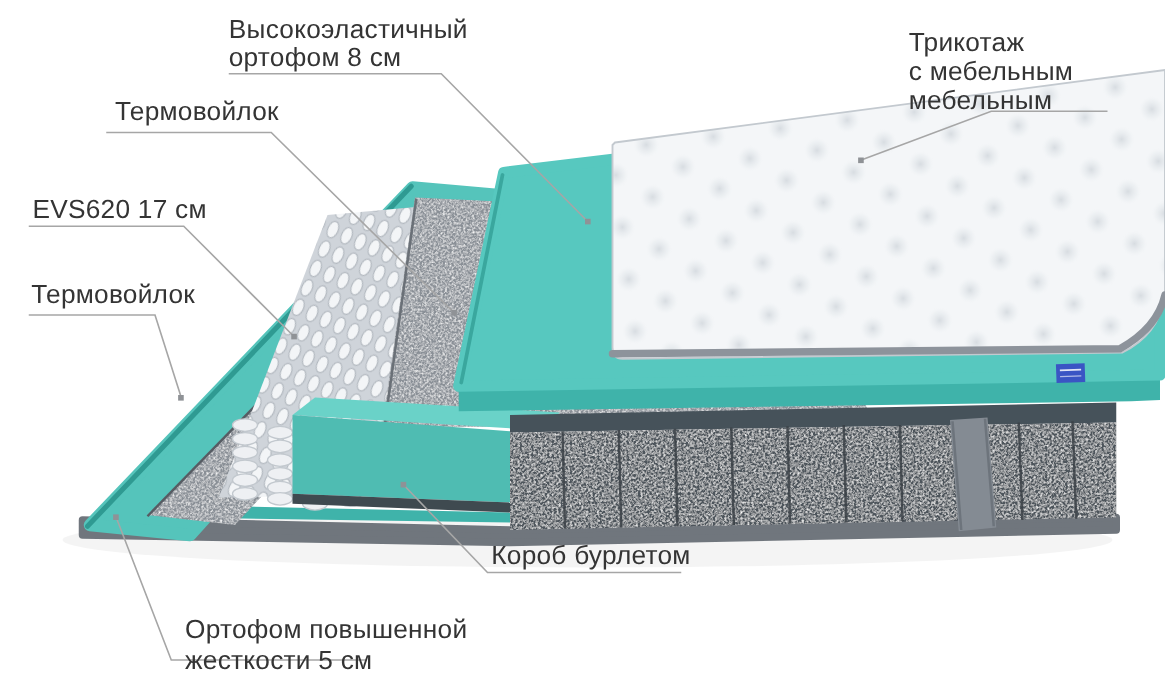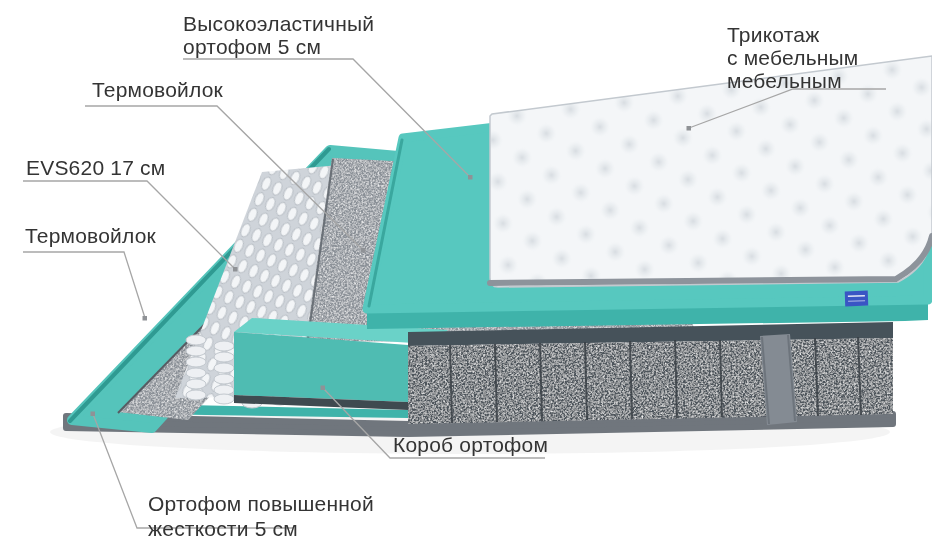--- a/index.html
+++ b/index.html
@@ -190,21 +190,21 @@
       <rect class="dot" x="320.5" y="385.5" width="4.5" height="4.5"></rect>
     </g>
     <g>
       <polyline class="leader" points="293,528 137,528 93,414"></polyline>
       <rect class="dot" x="90.5" y="411.5" width="4.5" height="4.5"></rect>
     </g>
   </svg>
 
   <div class="label" id="lbl-elastic">
     <span class="ln">Высокоэластичный</span>
-    <span class="ln">ортофом 5 см</span>
+    <span class="ln">ортофом 8 см</span>
   </div>
 
   <div class="label" id="lbl-knit">
     <span class="ln">Трикотаж</span>
     <span class="ln">с мебельным</span>
     <span class="ln">мебельным</span>
   </div>
 
   <div class="label" id="lbl-felt-top">
     <span class="ln">Термовойлок</span>
@@ -212,21 +212,21 @@
 
   <div class="label" id="lbl-evs">
     <span class="ln">EVS620 17 см</span>
   </div>
 
   <div class="label" id="lbl-felt-bottom">
     <span class="ln">Термовойлок</span>
   </div>
 
   <div class="label" id="lbl-korob">
-    <span class="ln">Короб ортофом</span>
+    <span class="ln">Короб бурлетом</span>
   </div>
 
   <div class="label" id="lbl-hard">
     <span class="ln">Ортофом повышенной</span>
     <span class="ln">жесткости 5 см</span>
   </div>
 
 </div>
 
 </body></html>

